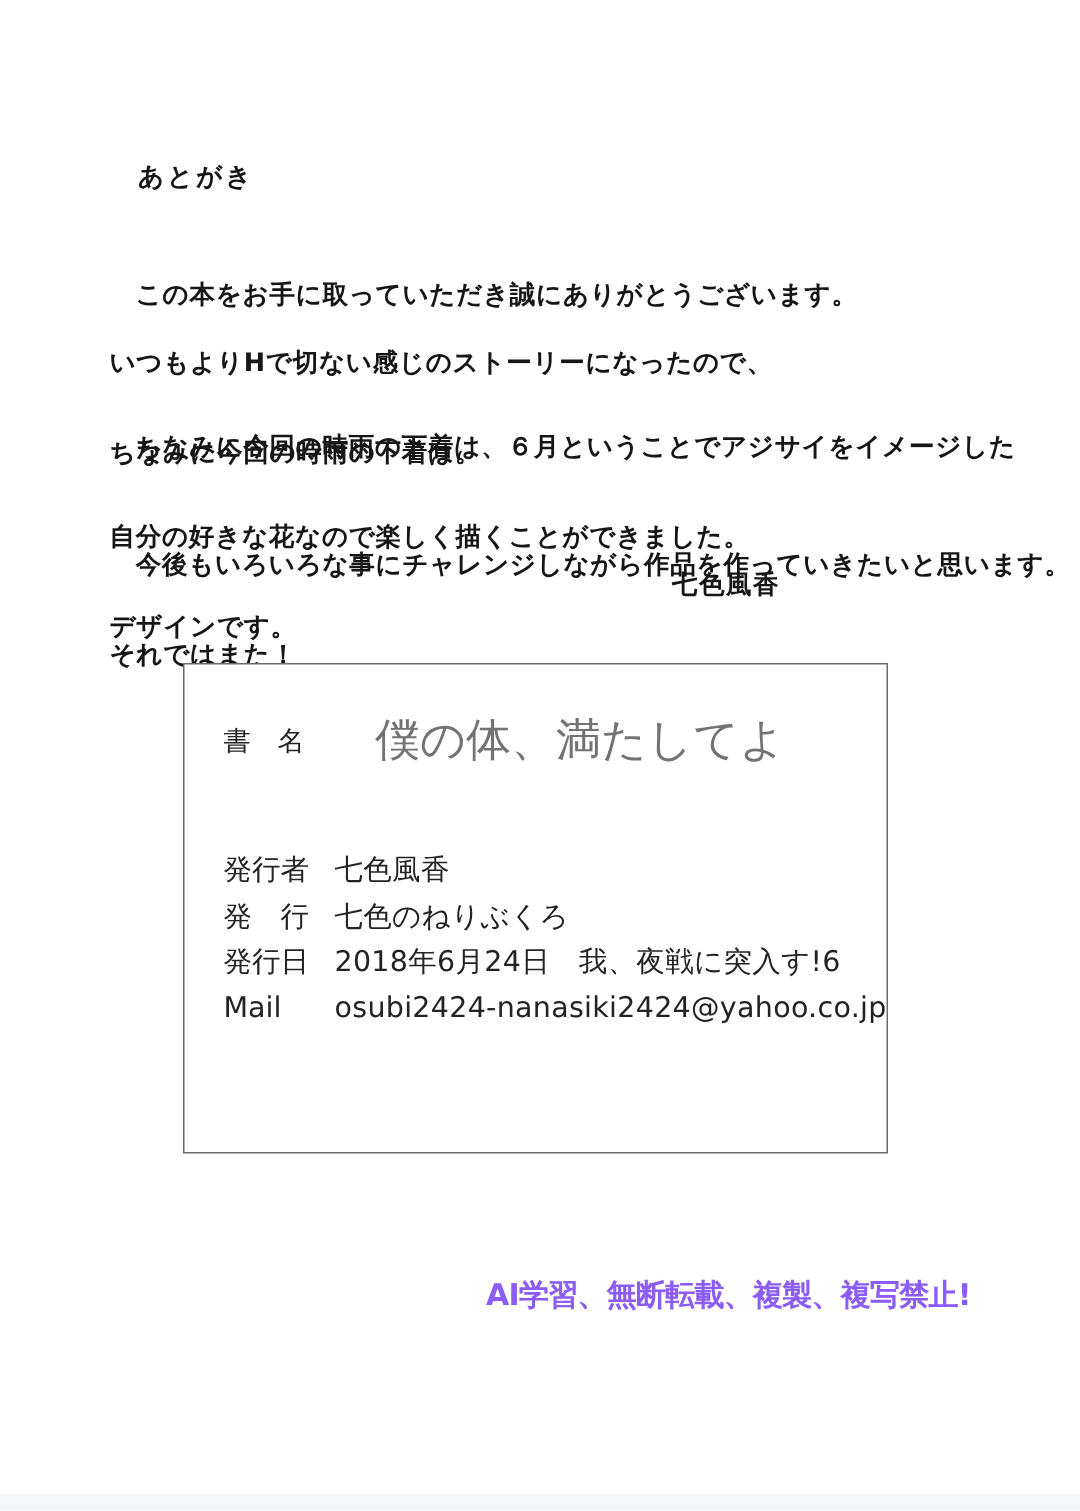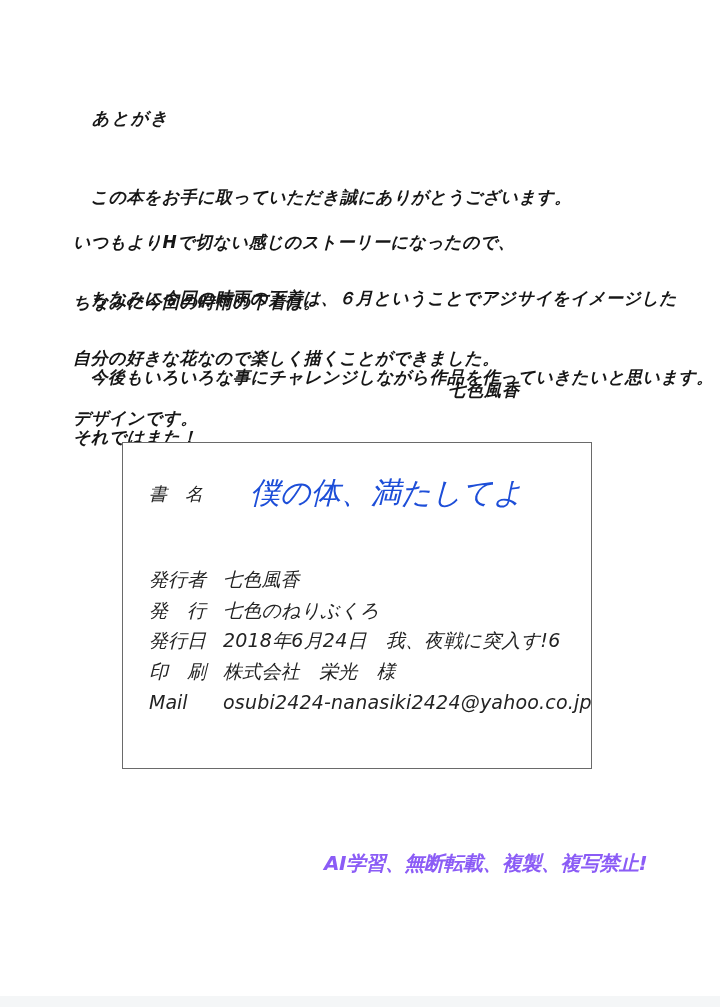--- a/index.html
+++ b/index.html
@@ -1,15 +1,15 @@
 <!DOCTYPE html>
 <html><head>
 <meta charset="utf-8">
 <style>
-  * { margin: 0; padding: 0; box-sizing: border-box; font-style: italic; }
+  * { margin: 0; padding: 0; box-sizing: border-box; }
   html, body { background: #ffffff; }
   .page {
     position: relative;
     width: 720px;
     height: 1007px;
     background: #ffffff;
     color: #1a1a1a;
     font-family: "DejaVu Sans", "Liberation Sans", sans-serif;
     overflow: hidden;
   }
@@ -52,21 +52,21 @@
     font-size: 18px;
     font-weight: 500;
     color: #222222;
     white-space: pre;
   }
   .book-title {
     margin-left: 21px;
     font-size: 30px;
     font-weight: 500;
     letter-spacing: 0px;
-    color: #1d4ed8;
+    color: #737373;
     white-space: pre;
   }
   .colophon-rows {
     position: absolute;
     left: 26px;
     top: 122px;
     right: 8px;
   }
   .colophon-row {
     display: flex;
@@ -144,24 +144,20 @@
       </div>
       <div class="colophon-row">
         <span class="label">発　行</span>
         <span class="value">七色のねりぶくろ</span>
       </div>
       <div class="colophon-row">
         <span class="label">発行日</span>
         <span class="value">2018年6月24日　我、夜戦に突入す!6</span>
       </div>
       <div class="colophon-row">
-        <span class="label">印　刷</span>
-        <span class="value">株式会社　栄光　様</span>
-      </div>
-      <div class="colophon-row">
         <span class="label">Mail</span>
         <span class="value">osubi2424-nanasiki2424@yahoo.co.jp</span>
       </div>
     </div>
 
   </div>
 
   <div class="notice">AI学習、無断転載、複製、複写禁止!</div>
 
   <div class="scan-band"></div>

